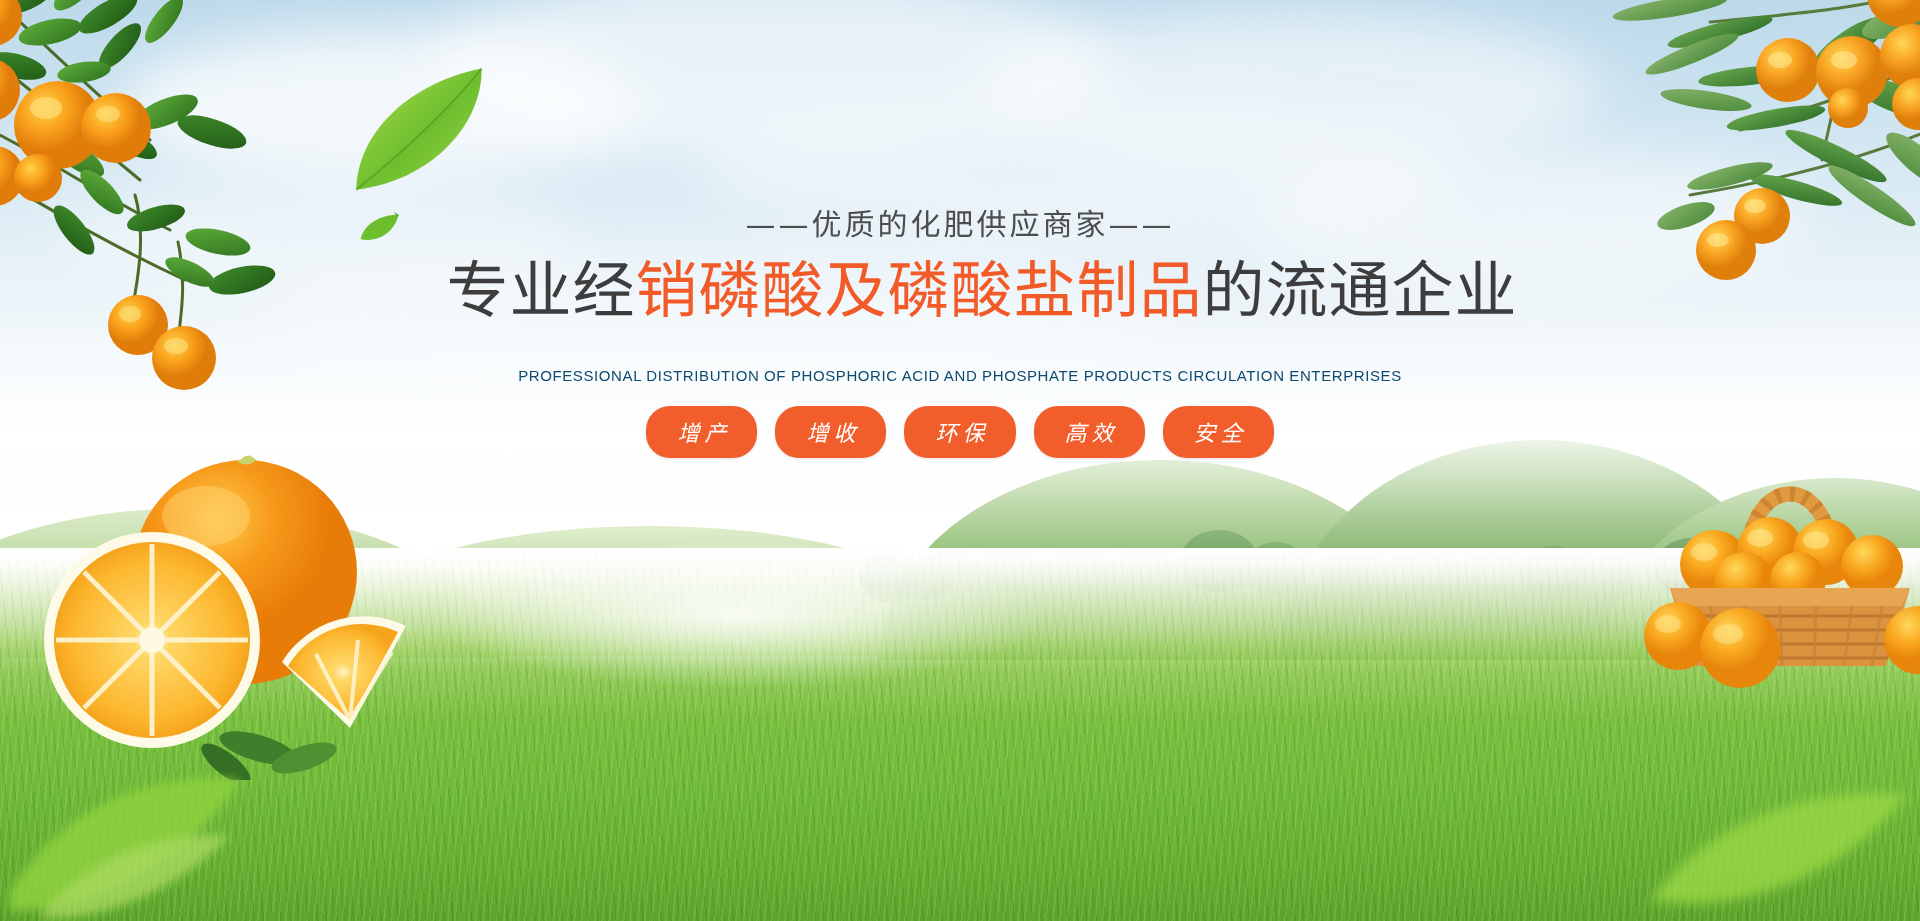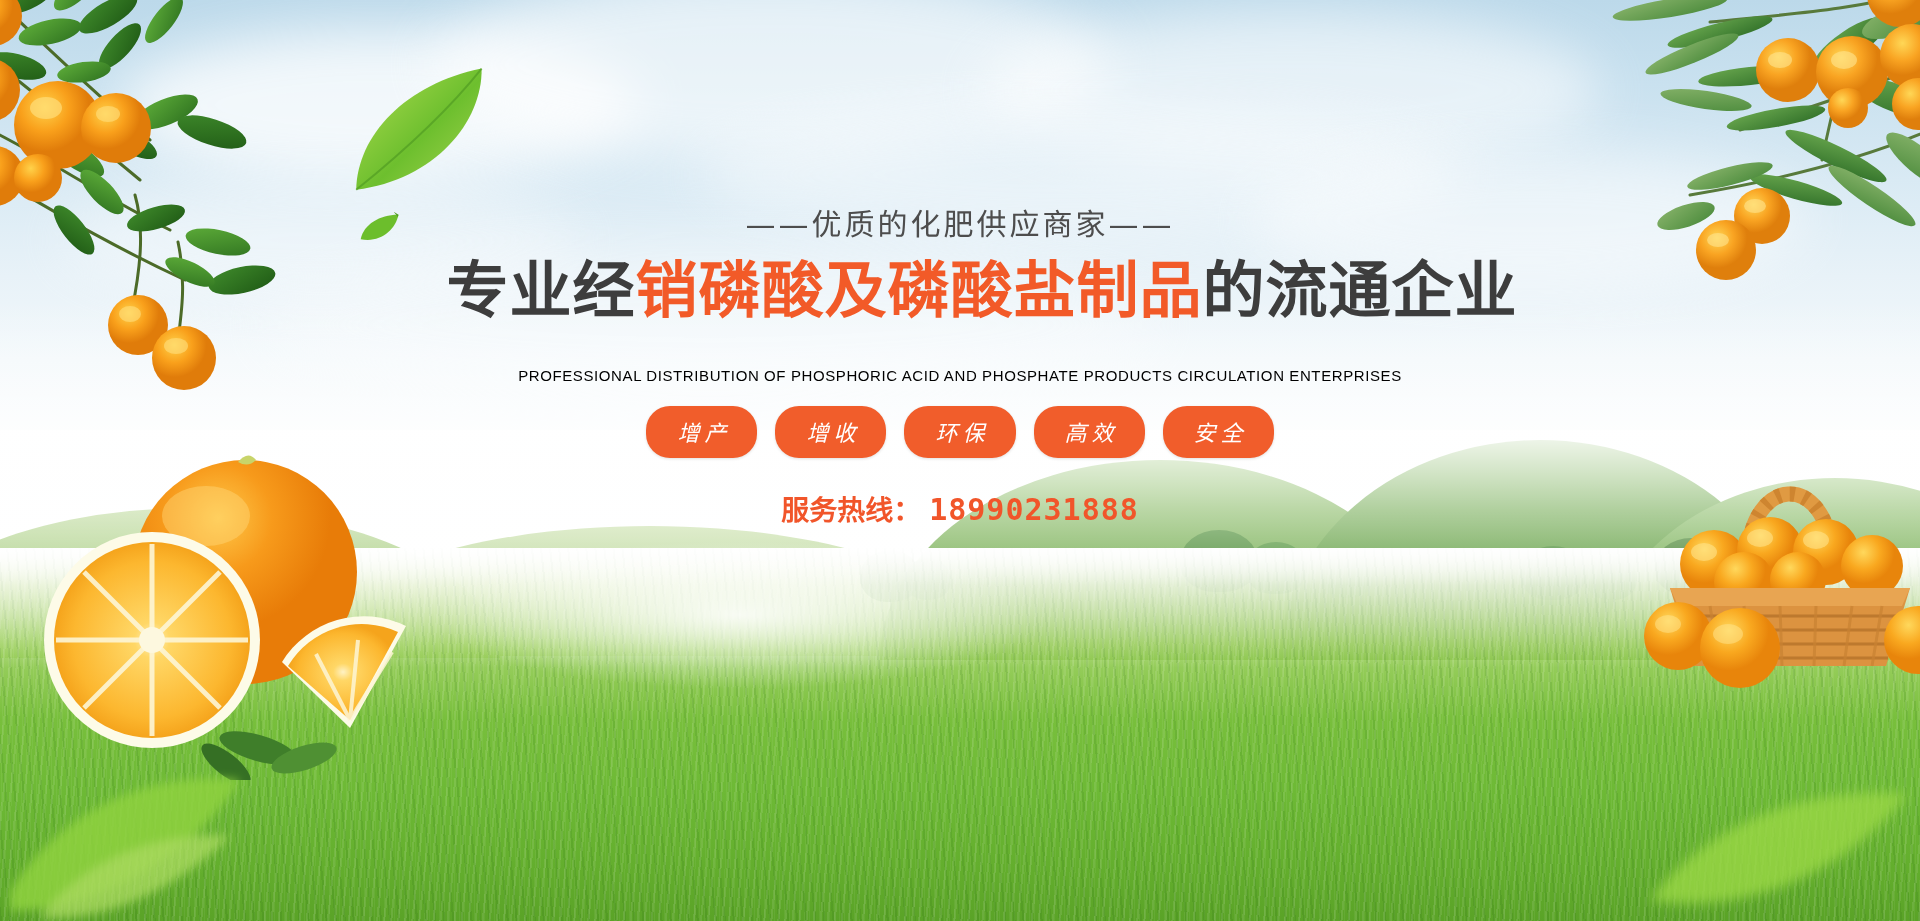--- a/index.html
+++ b/index.html
@@ -99,28 +99,28 @@
 
   
   .copy{position:absolute;left:0;top:0;width:1920px;text-align:center;}
 
   .eyebrow{
     margin-top:200px;font-size:30px;letter-spacing:3px;color:#4d4d4d;
     font-family:"DejaVu Sans","Liberation Sans",sans-serif;font-weight:400;
     white-space:nowrap;
   }
   .headline{
-    margin-top:12px;font-size:62px;line-height:1.12;font-weight:700;
+    margin-top:12px;font-size:62px;line-height:1.12;font-weight:400;
     color:#3d3d3d;letter-spacing:1px;white-space:nowrap;
     font-family:"DejaVu Sans","Liberation Sans",sans-serif;
     padding-left:44px;
   }
   .headline .hl{color:#f25a28;}
   .sub-en{
-    margin-top:14px;font-size:15px;letter-spacing:.6px;color:#000000;
+    margin-top:14px;font-size:15px;letter-spacing:.6px;color:#0c4a6e;
     font-family:"Liberation Sans",sans-serif;white-space:nowrap;
   }
 
   .tags{
     margin-top:22px;display:flex;justify-content:center;align-items:center;gap:18px;font-style:italic;
   }
   .tag{
     background:#f15d2b;color:#ffffff;border-radius:24px;
     padding:9px 26px 11px;font-size:22px;letter-spacing:5px;
     font-family:"DejaVu Sans","Liberation Sans",sans-serif;
@@ -460,19 +460,16 @@
     <div class="sub-en">PROFESSIONAL DISTRIBUTION OF PHOSPHORIC ACID AND PHOSPHATE PRODUCTS CIRCULATION ENTERPRISES</div>
 
     <div class="tags">
       <span class="tag">增产</span>
       <span class="tag">增收</span>
       <span class="tag">环保</span>
       <span class="tag">高效</span>
       <span class="tag">安全</span>
     </div>
 
-    <div class="hotline">
-      <span>服务热线：</span><span class="num">18990231888</span>
-    </div>
 
   </div>
 
 </div>
 
 </body></html>

